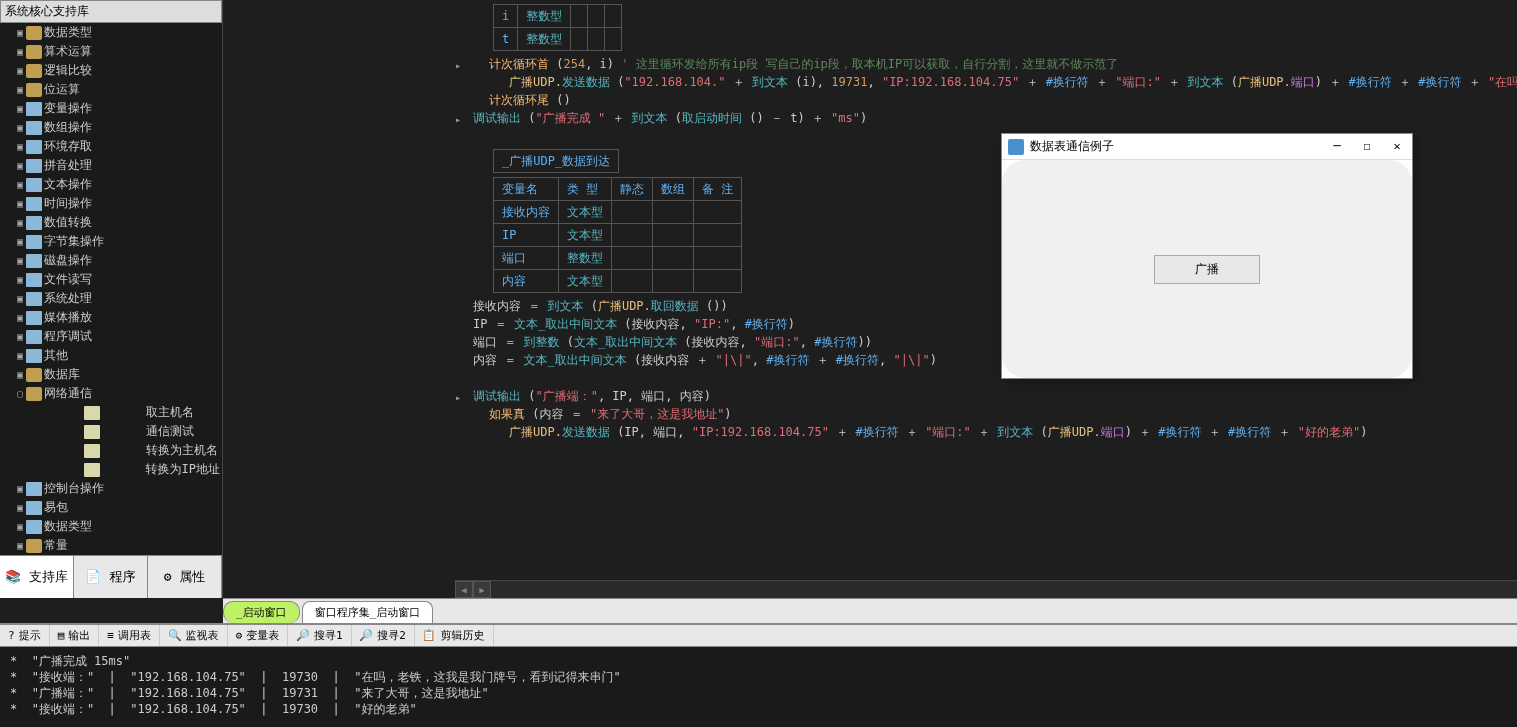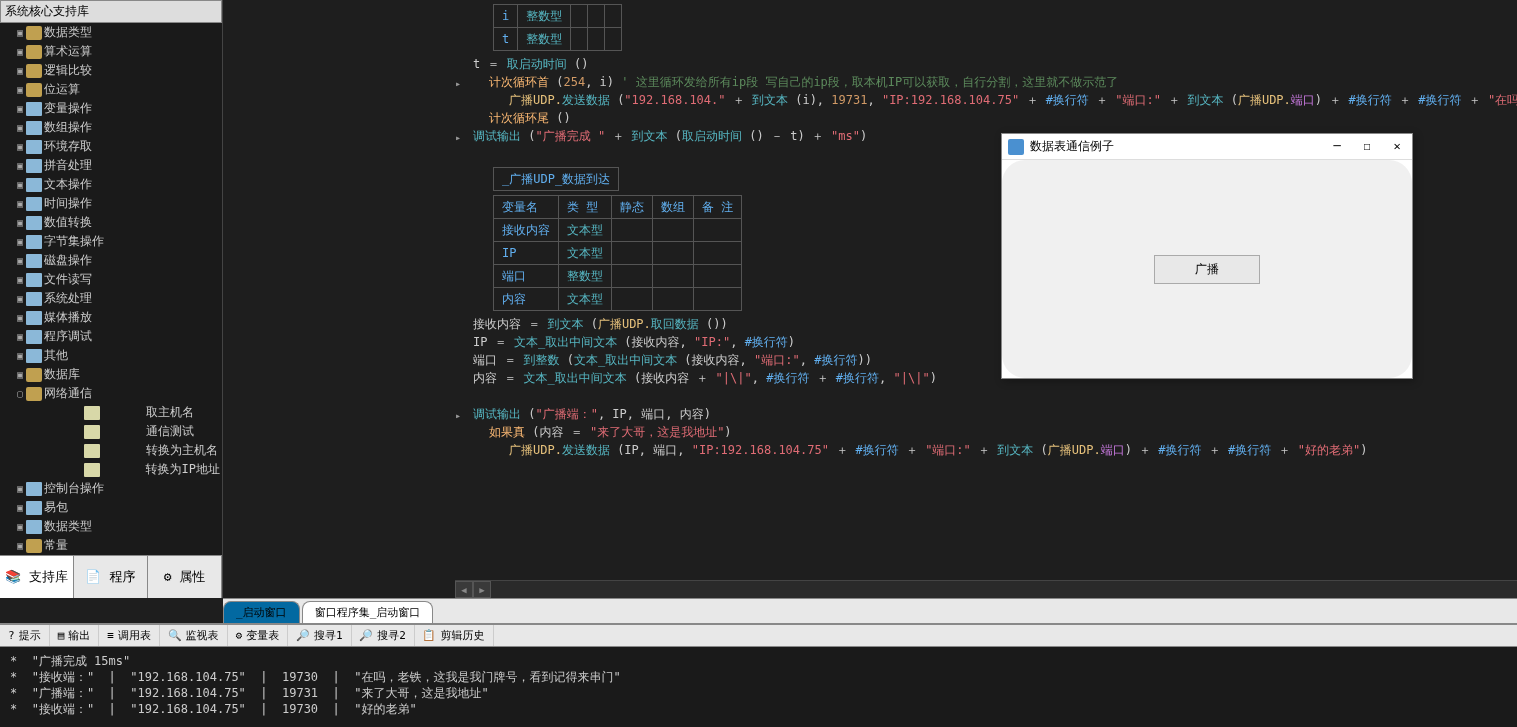--- a/index.html
+++ b/index.html
@@ -45,21 +45,21 @@
 .popup-window { position: absolute; left: 778px; top: 133px; width: 412px; height: 246px; background: #fff; border: 1px solid #888; box-shadow: 2px 2px 8px rgba(0,0,0,0.3); }
 .popup-titlebar { height: 26px; display: flex; align-items: center; padding: 0 6px; background: #fff; border-bottom: 1px solid #ddd; }
 .popup-icon { width: 16px; height: 16px; background: #4a90d0; border-radius: 2px; margin-right: 6px; }
 .popup-title { flex: 1; color: #000; font-size: 12px; }
 .popup-btns { display: flex; gap: 12px; }
 .popup-btn { width: 18px; height: 18px; text-align: center; line-height: 16px; color: #000; cursor: pointer; }
 .popup-body { height: calc(100% - 26px); display: flex; align-items: center; justify-content: center; background: #f0f0f0; border-radius: 23px; }
 .popup-action-btn { padding: 5px 40px; background: #e8e8e8; border: 1px solid #aaa; color: #000; cursor: pointer; font-size: 12px; }
 .code-tabs { display: flex; background: #e8e8e8; border-top: 1px solid #888; margin-left: 223px; }
 .code-tab { padding: 3px 12px; background: #fff; border: 1px solid #888; border-bottom: none; color: #000; cursor: pointer; font-size: 11px; border-radius: 8px 8px 0 0; margin-right: 2px; margin-top: 2px; }
-.code-tab.inactive { background: #0369a1; }
+.code-tab.inactive { background: #bef264; border-radius: 10px; }
 .bottom-section { flex: 1; display: flex; flex-direction: column; background: #1a1a1a; border-top: 2px solid #888; }
 .bottom-toolbar { display: flex; background: #e8e8e8; border-bottom: 1px solid #888; }
 .tb-item { padding: 3px 8px; color: #000; border-right: 1px solid #ccc; cursor: pointer; display: flex; align-items: center; gap: 4px; font-size: 11px; }
 .output-area { flex: 1; padding: 6px 10px; background: #1a1a1a; color: #ccc; font-family: monospace; line-height: 16px; white-space: pre; overflow: auto; }
 .h-scroll { height: 18px; background: #2a2a2a; border-top: 1px solid #444; position: absolute; bottom: 0; left: 232px; right: 0; display: flex; }
 .h-scroll-btn { width: 18px; background: #3a3a3a; border: 1px solid #555; text-align: center; color: #888; font-size: 9px; line-height: 16px; }
 .h-scroll-track { flex: 1; }
 </style>
 </head>
 <body>
@@ -244,21 +244,20 @@
           <tr>
                 <td class="col-name">t</td>
                 <td class="col-type">整数型</td>
                 <td></td>
                 <td></td>
                 <td></td>
               </tr>
         </tbody>
           </table>
 
-        <div class="code-line"><span class="k-var">t</span><span class="k-op"> ＝ </span><span class="k-func">取启动时间</span><span class="k-op"> ()</span></div>
         <div class="code-line" style="padding-left:16px;"><span class="marker arrow"></span><span class="k-keyword">计次循环首</span><span class="k-op"> (</span><span class="k-number">254</span><span class="k-op">, i)   </span><span class="k-comment">' 这里循环发给所有ip段  写自己的ip段，取本机IP可以获取，自行分割，这里就不做示范了</span></div>
         <div class="code-line" style="padding-left:36px;"><span class="k-ident">广播UDP.</span><span class="k-func">发送数据</span><span class="k-op"> (</span><span class="k-string">"192.168.104."</span><span class="k-op"> ＋ </span><span class="k-func">到文本</span><span class="k-op"> (i), </span><span class="k-number">19731</span><span class="k-op">, </span><span class="k-string">"IP:192.168.104.75"</span><span class="k-op"> ＋ </span><span class="k-const">#换行符</span><span class="k-op"> ＋ </span><span class="k-string">"端口:"</span><span class="k-op"> ＋ </span><span class="k-func">到文本</span><span class="k-op"> (</span><span class="k-ident">广播UDP.</span><span class="k-prop">端口</span><span class="k-op">) ＋ </span><span class="k-const">#换行符</span><span class="k-op"> ＋ </span><span class="k-const">#换行符</span><span class="k-op"> ＋ </span><span class="k-string">"在吗，老铁，这我是我门牌号，看到记得来串门"</span></div>
         <div class="code-line" style="padding-left:16px;"><span class="k-keyword">计次循环尾</span><span class="k-op"> ()</span></div>
         <div class="code-line"><span class="marker arrow"></span><span class="k-func">调试输出</span><span class="k-op"> (</span><span class="k-string">"广播完成 "</span><span class="k-op"> ＋ </span><span class="k-func">到文本</span><span class="k-op"> (</span><span class="k-func">取启动时间</span><span class="k-op"> () － t) ＋ </span><span class="k-string">"ms"</span><span class="k-op">)</span></div>
         <div class="code-line">&nbsp;</div>
 
         <table class="tbl">
           <tbody>
           <tr>
                 <td colspan="5" class="col-name">_广播UDP_数据到达</td>

